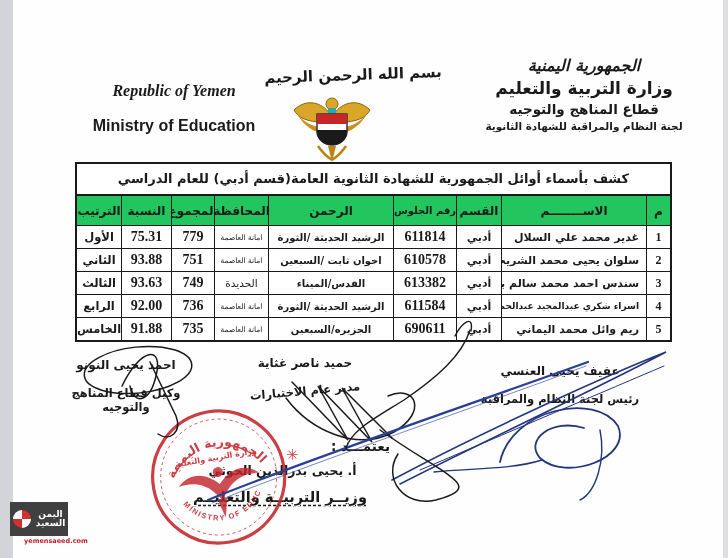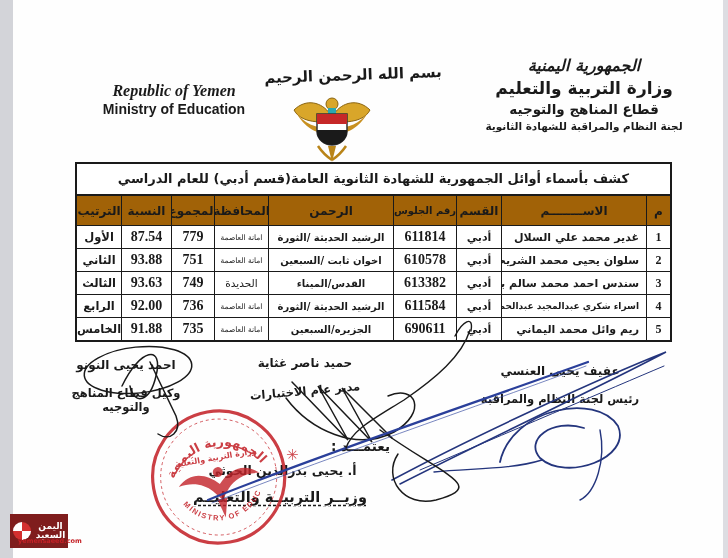--- a/index.html
+++ b/index.html
@@ -7,40 +7,40 @@
     position:relative;width:728px;height:558px;background:#fefefe;
     font-family:"DejaVu Sans",sans-serif;color:#1a1a1a;overflow:hidden;
     margin:0 auto;
   }
   .edge-left{position:absolute;left:0;top:0;width:13px;height:558px;background:#d3d4d9;}
   .edge-right{position:absolute;right:0;top:0;width:5px;height:558px;background:#dddde2;}
 
   
   .en-header{position:absolute;left:88px;top:82px;width:172px;text-align:center;}
   .en-header .l1{font-family:"Liberation Serif",serif;font-weight:bold;font-style:italic;font-size:16px;}
-  .en-header .l2{font-family:"Liberation Sans",sans-serif;font-weight:bold;font-size:14px;margin-top:1px;}
+  .en-header .l2{font-family:"Liberation Sans",sans-serif;font-weight:bold;font-size:16px;margin-top:17px;}
   .bismillah{position:absolute;left:248px;top:66px;width:210px;text-align:center;
     font-weight:bold;font-size:15px;transform:rotate(-2deg);direction:rtl;}
   .emblem{position:absolute;left:288px;top:80px;}
   .ar-header{position:absolute;left:455px;top:56px;width:258px;text-align:center;direction:rtl;}
   .ar-header .country{font-weight:bold;font-size:16px;font-style:italic;letter-spacing:-1px;}
   .ar-header .ministry{font-weight:bold;font-size:17px;margin-top:3px;}
   .ar-header .sector{font-weight:bold;font-size:13.5px;margin-top:3px;}
   .ar-header .committee{font-weight:bold;font-size:10.5px;margin-top:3px;}
 
   
   .tbl{position:absolute;left:75px;top:162px;width:593px;direction:rtl;
     border:2px solid #1a1a1a;background:#fff;}
   .tbl-title{height:30px;line-height:30px;text-align:center;font-weight:bold;
     font-size:13px;border-bottom:2px solid #1a1a1a;}
   .grid{display:grid;grid-template-columns:24px 145px 45px 63px 125px 54px 43px 50px auto;}
   .grid>div{border-bottom:1px solid #1a1a1a;border-left:1px solid #1a1a1a;
     display:flex;align-items:center;justify-content:center;overflow:hidden;white-space:nowrap;}
   .grid>div:last-child{border-left:none;}
-  .hrow>div{height:29px;background:#a16207;font-weight:bold;font-size:12px;}
+  .hrow>div{height:29px;background:#22c55e;font-weight:bold;font-size:12px;}
   .hrow .h-seat{font-size:10px;}
   .drow>div{height:22px;}
   .drow .c-no{font-family:"Liberation Serif",serif;font-weight:bold;font-size:12px;}
   .drow .c-name{justify-content:flex-start;padding-right:7px;font-weight:bold;font-size:11px;}
   .drow .c-name.small{font-size:9px;}
   .drow .c-sec{font-weight:bold;font-size:11px;}
   .drow .c-seat,.drow .c-total,.drow .c-pct{font-family:"Liberation Serif",serif;font-weight:bold;font-size:14px;}
   .drow .c-school{font-weight:bold;font-size:10px;}
   .drow .c-gov{font-weight:normal;font-size:7.5px;}
   .drow .c-gov.big{font-size:10.5px;}
@@ -60,24 +60,24 @@
   .ap-label{left:300px;top:438px;width:90px;font-size:13.5px;text-align:right;}
   .ap-name{left:190px;top:463px;width:185px;font-size:12.5px;text-align:center;}
   .ap-title{left:180px;top:489px;width:200px;font-size:14.5px;text-align:center;
     text-decoration:underline;text-decoration-style:dashed;text-underline-offset:3px;}
 
   
   .stamp{position:absolute;left:148px;top:406px;transform:rotate(-10deg);opacity:.88;}
   .flower{position:absolute;left:286px;top:446px;color:#c4242b;font-size:15px;opacity:.85;}
 
   
-  .wm{position:absolute;left:10px;top:502px;width:58px;height:34px;background:#7f1d1d;
-    display:flex;align-items:center;gap:3px;padding:0 2px;box-sizing:border-box;margin-top:12px;}
+  .wm{position:absolute;left:10px;top:502px;width:58px;height:34px;background:#404040;
+    display:flex;align-items:center;gap:3px;padding:0 2px;box-sizing:border-box;}
   .wm-text{color:#fff;font-weight:bold;font-size:9px;line-height:9px;text-align:center;direction:rtl;flex:1;}
-  .wm-url{position:absolute;left:18px;top:537px;color:#c52026;font-size:6.5px;font-weight:bold;}
+  .wm-url{position:absolute;left:24px;top:537px;color:#c52026;font-size:6.5px;font-weight:bold;}
 
   .overlay{position:absolute;left:0;top:0;pointer-events:none;}
 </style>
 </head>
 <body>
 
 <div class="page">
   <div class="edge-left"></div>
   <div class="edge-right"></div>
 
@@ -133,21 +133,21 @@
     </div>
 
     <div class="grid drow">
       <div class="c-no">1</div>
       <div class="c-name">غدير محمد علي السلال</div>
       <div class="c-sec">أدبي</div>
       <div class="c-seat">611814</div>
       <div class="c-school">الرشيد الحديثة /الثورة</div>
       <div class="c-gov">امانة العاصمة</div>
       <div class="c-total">779</div>
-      <div class="c-pct">87.54</div>
+      <div class="c-pct">75.31</div>
       <div class="c-rank">الأول</div>
     </div>
 
     <div class="grid drow">
       <div class="c-no">2</div>
       <div class="c-name">سلوان يحيى محمد الشريحي</div>
       <div class="c-sec">أدبي</div>
       <div class="c-seat">610578</div>
       <div class="c-school">اخوان ثابت /السبعين</div>
       <div class="c-gov">امانة العاصمة</div>

